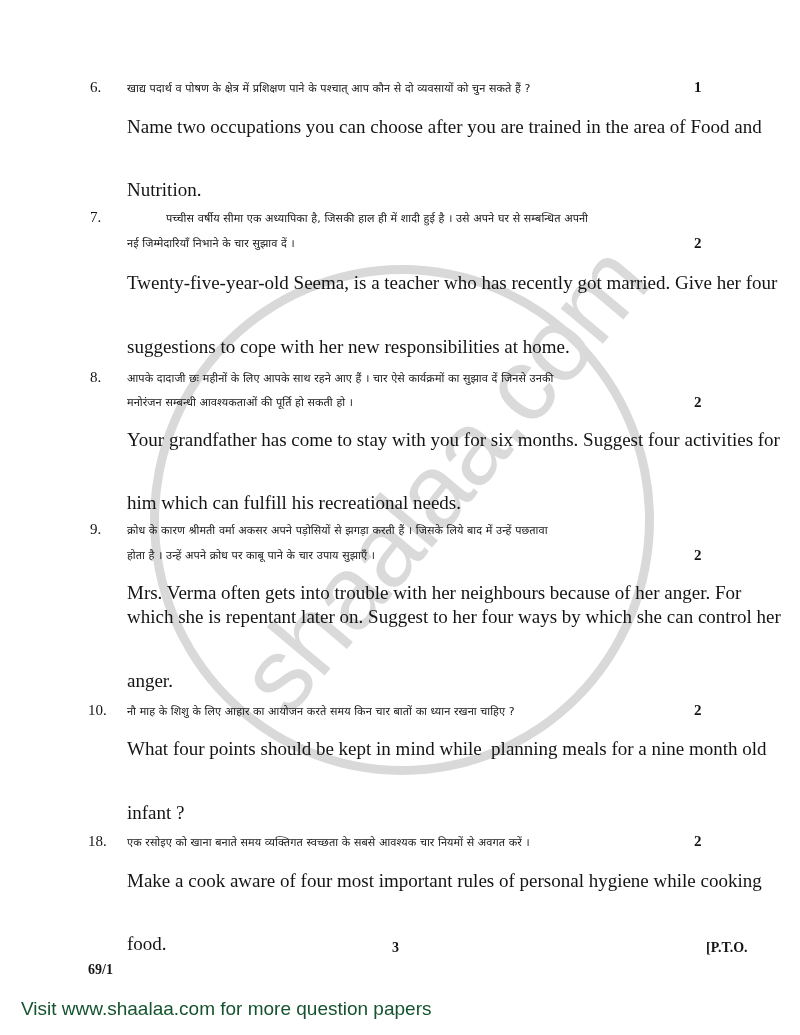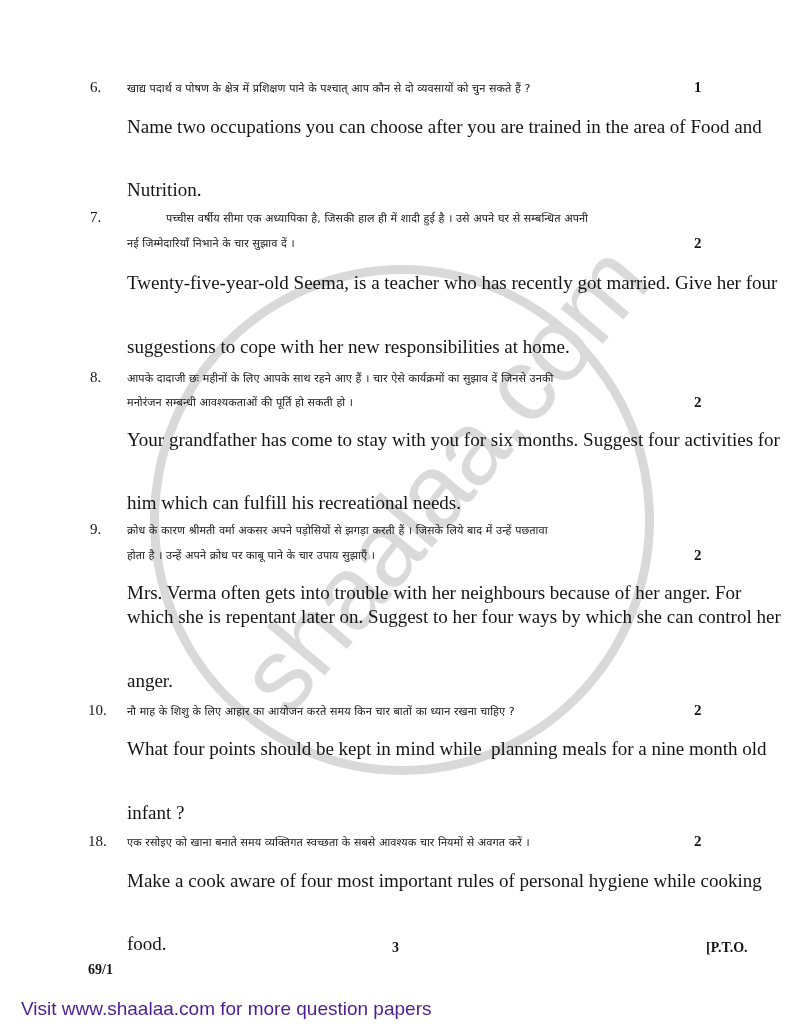--- a/index.html
+++ b/index.html
@@ -28,21 +28,21 @@
   .line.en { text-align: justify; text-align-last: justify; }
   .line.en.last { text-align-last: left; margin-top: 40px; }
   .marks { position: absolute; left: 694px; font-size: 15px; font-weight: bold; }
   .footer { position: absolute; top: 940px; left: 0; width: 800px; font-size: 14px; font-weight: bold; z-index: 1; }
   .footer .code { position: absolute; left: 88px; margin-top: 22px; }
   .footer .page { position: absolute; left: 392px; }
   .footer .pto { position: absolute; left: 671px; margin-left: 35px; }
   .visit {
     position: absolute; left: 21px; top: 998px;
     font-family: "Liberation Sans", "DejaVu Sans", sans-serif;
-    font-size: 19px; color: #4c1d95; z-index: 1;
+    font-size: 19px; color: #14532d; z-index: 1;
   }
 </style>
 </head>
 <body>
 
 <div class="watermark-circle"></div>
 <div class="watermark-text">shaalaa.com</div>
 
 <div class="q">
   <span class="qnum" style="top:79px">6.</span>

